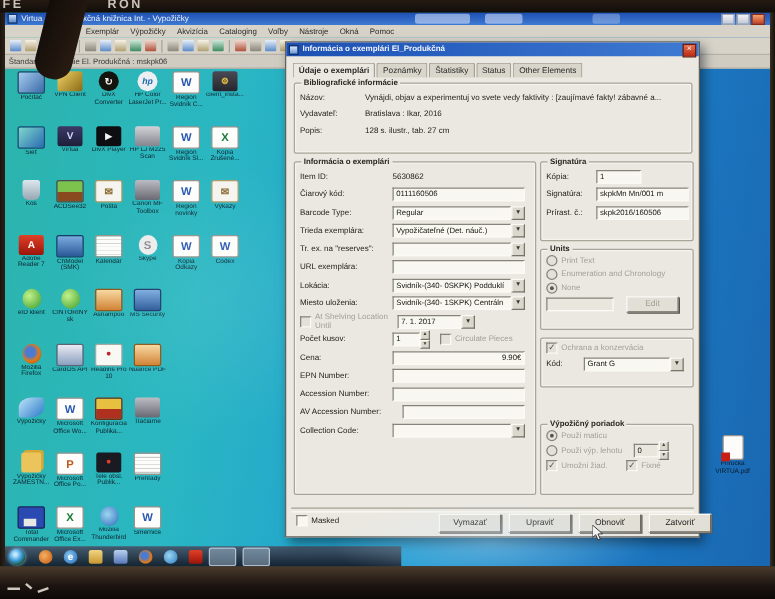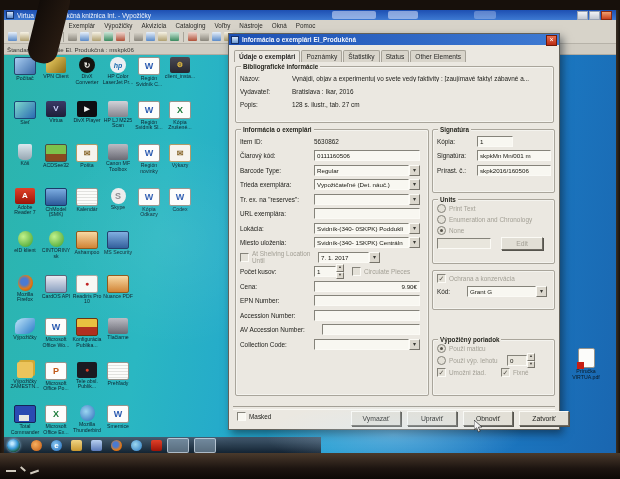--- a/index.html
+++ b/index.html
@@ -161,20 +161,24 @@
   .mini-blue{background:linear-gradient(#d8e8f8,#4878b8);}
   .mini-purple{background:linear-gradient(#c8b8e8,#5a3a98);}
   
   #cursor{position:absolute;left:474px;top:420px;z-index:70;}
 </style>
 </head>
 <body>
 
 <div id="stage">
 
+  <div id="bezel-top">
+    <span class="btxt" style="left:2px;">FE</span>
+    <span class="btxt" style="left:86px;">RON</span>
+  </div>
   <div id="bezel-left"></div>
   <div id="bezel-right"></div>
   <div id="bezel-bottom">
     
   </div>
   <div class="sticker" style="left:6px;top:470px;width:10px;"></div>
   <div class="sticker" style="left:20px;top:468px;width:6px;transform:rotate(40deg);"></div>
   <div class="sticker" style="left:30px;top:471px;width:9px;transform:rotate(-20deg);"></div>
   <div id="blob"></div>
 

